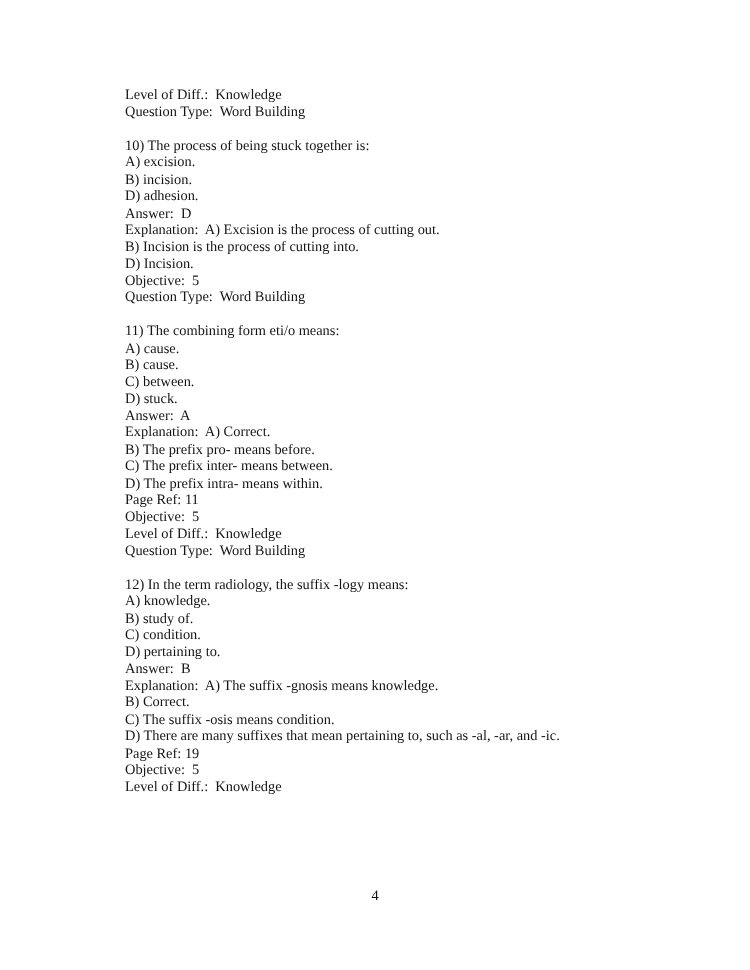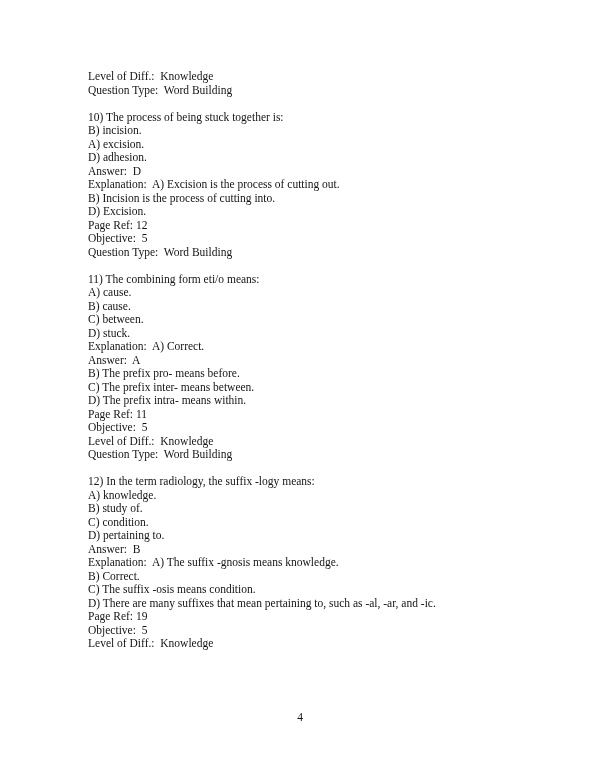--- a/index.html
+++ b/index.html
@@ -11,21 +11,21 @@
     position: relative;
     width: 600px;
     height: 776px;
     background: #ffffff;
     overflow: hidden;
     font-family: "Liberation Serif", "DejaVu Serif", serif;
     color: #141414;
   }
   .content {
     position: absolute;
-    left: 88px;
+    left: 100px;
     top: 70px;
     right: 38px;
   }
   .block {
     margin-bottom: 13.5px; 
   }
   .line {
     font-size: 11.5px;
     line-height: 13.5px;
     white-space: pre-wrap;
@@ -47,40 +47,39 @@
 <div class="page">
   <div class="content">
 
     <div class="block">
       <div class="line">Level of Diff.:  Knowledge</div>
       <div class="line">Question Type:  Word Building</div>
     </div>
 
     <div class="block">
       <div class="line">10) The process of being stuck together is:</div>
+      <div class="line">A) excision.</div>
       <div class="line">B) incision.</div>
-      <div class="line">A) excision.</div>
       <div class="line">D) adhesion.</div>
       <div class="line">Answer:  D</div>
       <div class="line">Explanation:  A) Excision is the process of cutting out.</div>
       <div class="line">B) Incision is the process of cutting into.</div>
-      <div class="line">D) Excision.</div>
-      <div class="line">Page Ref: 12</div>
+      <div class="line">D) Incision.</div>
       <div class="line">Objective:  5</div>
       <div class="line">Question Type:  Word Building</div>
     </div>
 
     <div class="block">
       <div class="line">11) The combining form eti/o means:</div>
       <div class="line">A) cause.</div>
       <div class="line">B) cause.</div>
       <div class="line">C) between.</div>
       <div class="line">D) stuck.</div>
+      <div class="line">Answer:  A</div>
       <div class="line">Explanation:  A) Correct.</div>
-      <div class="line">Answer:  A</div>
       <div class="line">B) The prefix pro- means before.</div>
       <div class="line">C) The prefix inter- means between.</div>
       <div class="line">D) The prefix intra- means within.</div>
       <div class="line">Page Ref: 11</div>
       <div class="line">Objective:  5</div>
       <div class="line">Level of Diff.:  Knowledge</div>
       <div class="line">Question Type:  Word Building</div>
     </div>
 
     <div class="block">

